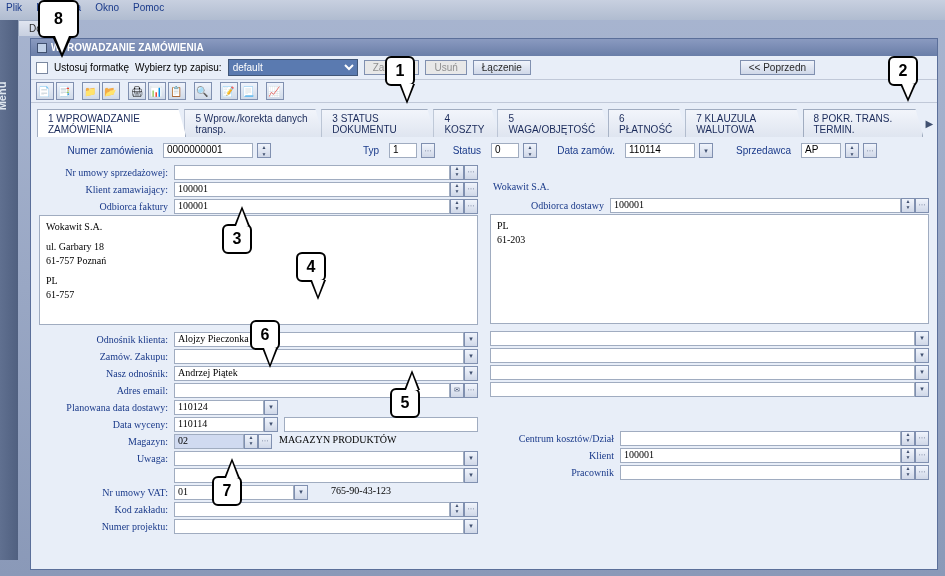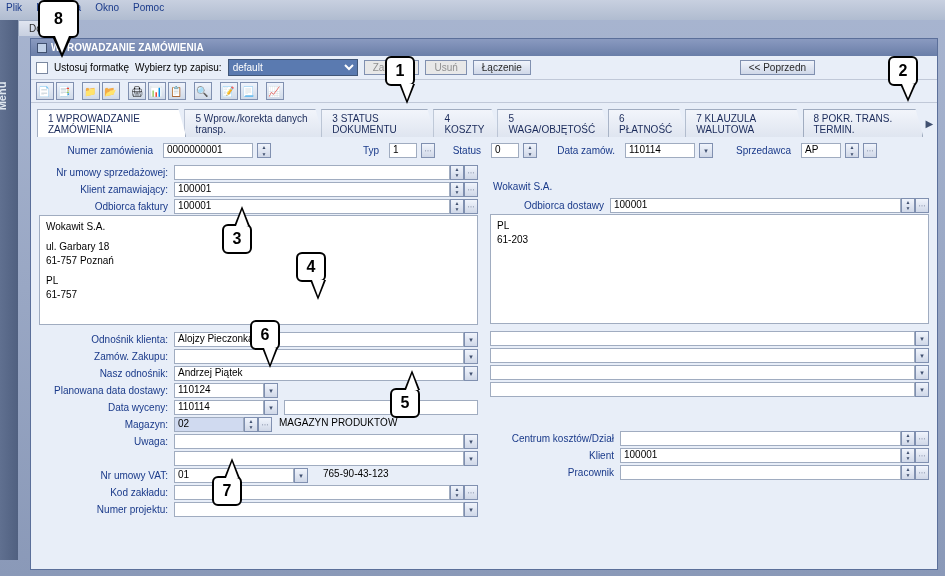--- a/index.html
+++ b/index.html
@@ -30,21 +30,21 @@
 .ico { width: 18px; height: 18px; background: linear-gradient(#f0f4fc,#d0dae8); border: 1px solid #8090b0; display: inline-flex; align-items: center; justify-content: center; font-size: 10px; }
 .ico.sep { margin-left: 6px; }
 
 .tabs { display: flex; background: #e8eef8; padding-top: 6px; padding-left: 6px; gap: 0; }
 .tab { background: linear-gradient(#f2f5fb,#dfe5f0); border: 1px solid #a0acc0; border-bottom: none; padding: 3px 14px 2px 10px; font-size: 10px; color: #1a2a5a; position: relative; clip-path: polygon(0 0, calc(100% - 8px) 0, 100% 100%, 0 100%); margin-right: -2px; }
 .tab.active { background: #fff; z-index: 2; }
 .tabs-scroll { width: 20px; display: flex; align-items: center; justify-content: center; color: #405070; margin-left: auto; }
 
 .form-area { flex: 1; background: #e8eef8; padding: 6px 8px; overflow: hidden; position: relative; }
 .cols { display: flex; gap: 12px; }
-.col { flex: 1; }
+.col { flex: 1; font-family: Liberation Serif, serif; }
 
 .row { display: flex; align-items: center; margin-bottom: 1px; min-height: 16px; }
 .lbl { text-align: right; padding-right: 6px; color: #1a3a8a; white-space: nowrap; }
 .fld { background: #fff; border: 1px solid #a0acc0; height: 15px; padding: 0 3px; font-size: 10px; overflow: hidden; white-space: nowrap; }
 .spin { width: 14px; height: 15px; background: linear-gradient(#f0f4fc,#d0d8e8); border: 1px solid #8090b0; display: flex; flex-direction: column; }
 .spin div { flex:1; font-size: 5px; text-align:center; line-height: 6px; color:#405070; }
 .lookup { width: 14px; height: 15px; background: linear-gradient(#f0f4fc,#d0d8e8); border: 1px solid #8090b0; font-size: 7px; text-align:center; line-height: 13px; color:#405070; }
 
 .addr-box { background: #fff; border: 1px solid #a0acc0; padding: 4px 6px; font-size: 10px; min-height: 110px; line-height: 14px; color: #000; }
 
@@ -227,20 +227,26 @@
             <span class="lbl" style="width:135px">Zamów. Zakupu:</span>
             <span class="fld" style="flex:1"></span>
             <span class="lookup">▾</span>
           </div>
         <div class="row">
             <span class="lbl" style="width:135px">Nasz odnośnik:</span>
             <span class="fld" style="flex:1">Andrzej Piątek</span>
             <span class="lookup">▾</span>
           </div>
         <div class="row">
+            <span class="lbl" style="width:135px">Adres email:</span>
+            <span class="fld" style="flex:1"></span>
+            <span class="lookup">✉</span>
+            <span class="lookup">⋯</span>
+          </div>
+        <div class="row">
             <span class="lbl" style="width:135px">Planowana data dostawy:</span>
             <span class="fld" style="width:90px">110124</span>
             <span class="lookup">▾</span>
           </div>
         <div class="row">
             <span class="lbl" style="width:135px">Data wyceny:</span>
             <span class="fld" style="width:90px">110114</span>
             <span class="lookup">▾</span>
             <span class="fld" style="flex:1;margin-left:6px"></span>
           </div>
@@ -261,21 +267,21 @@
           </div>
         <div class="row">
             <span class="lbl" style="width:135px"></span>
             <span class="fld" style="flex:1"></span>
             <span class="lookup">▾</span>
           </div>
         <div class="row">
             <span class="lbl" style="width:135px">Nr umowy VAT:</span>
             <span class="fld" style="width:120px">01</span>
             <span class="lookup">▾</span>
-            <span class="fld" style="flex:1;margin-left:12px;border:none;background:transparent">765-90-43-123</span>
+            <span class="fld" style="flex:1;margin-left:20px;border:none;background:transparent">765-90-43-123</span>
           </div>
         <div class="row">
             <span class="lbl" style="width:135px">Kod zakładu:</span>
             <span class="fld" style="flex:1"></span>
             <span class="spin">
               <div>▲</div>
               <div>▼</div>
             </span>
             <span class="lookup">⋯</span>
           </div>

